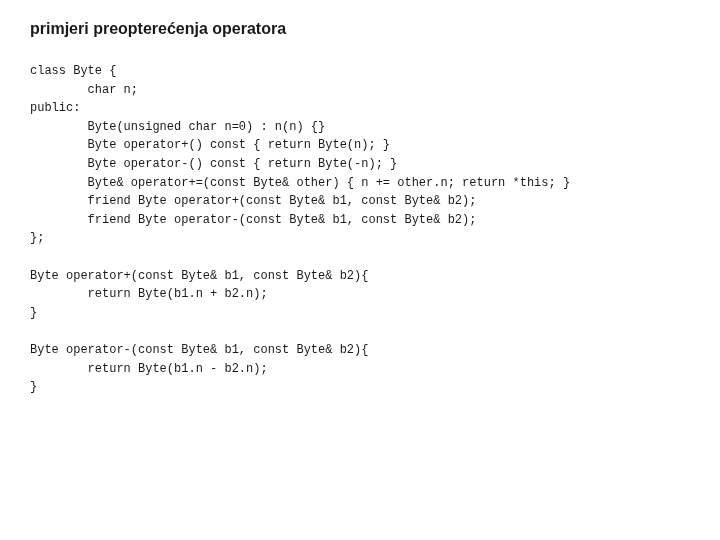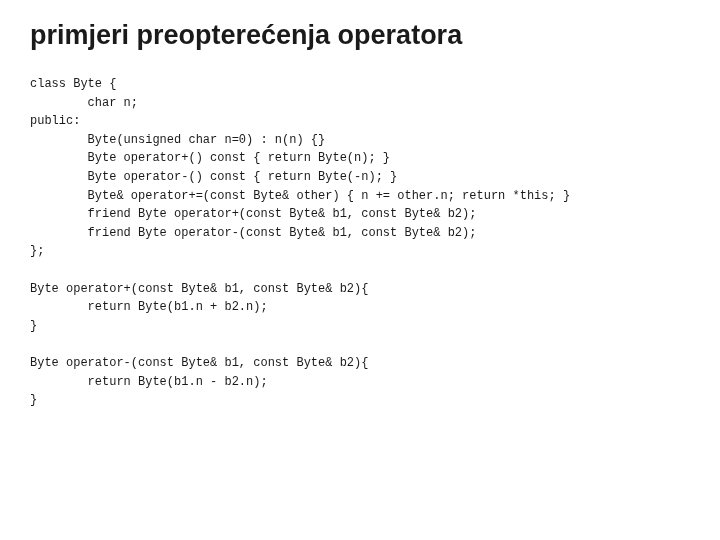--- a/index.html
+++ b/index.html
@@ -17,21 +17,21 @@
     }
 
     .page-container {
       width: 720px;
       height: 540px;
       background: #ffffff;
       padding: 20px 30px;
     }
 
     .page-title {
-      font-size: 27px;
+      font-size: 16px;
       font-weight: bold;
       color: #1a1a1a;
       margin-bottom: 24px;
     }
 
     .code-block {
       font-family: 'Courier New', Courier, monospace;
       font-size: 12px;
       line-height: 1.55;
       color: #1a1a1a;

